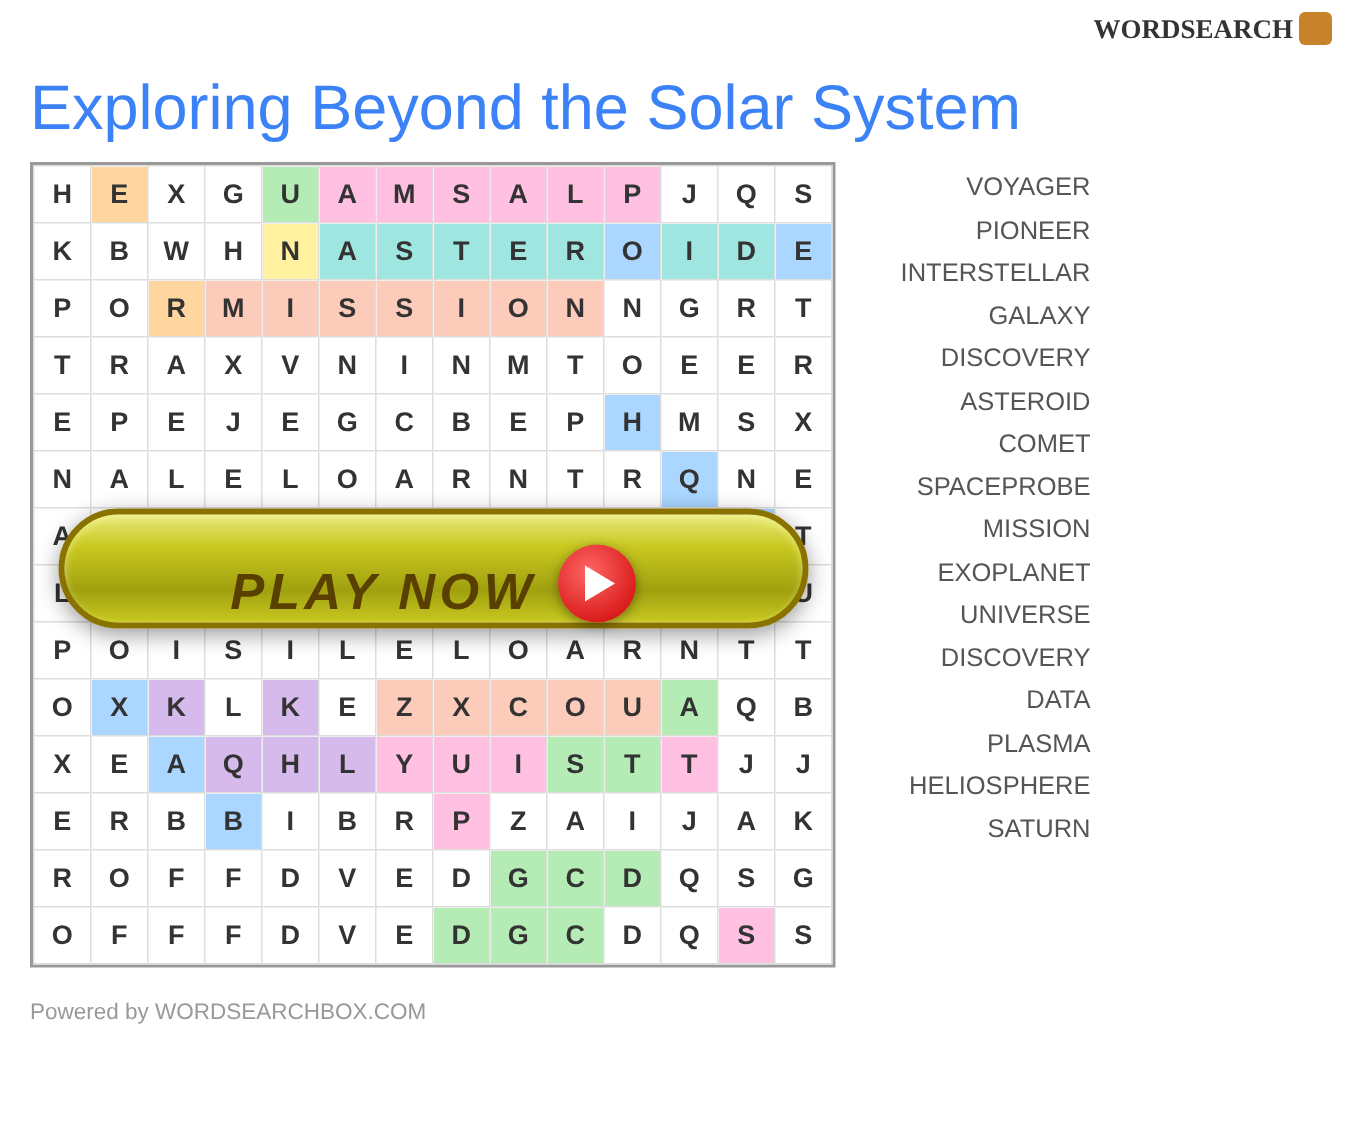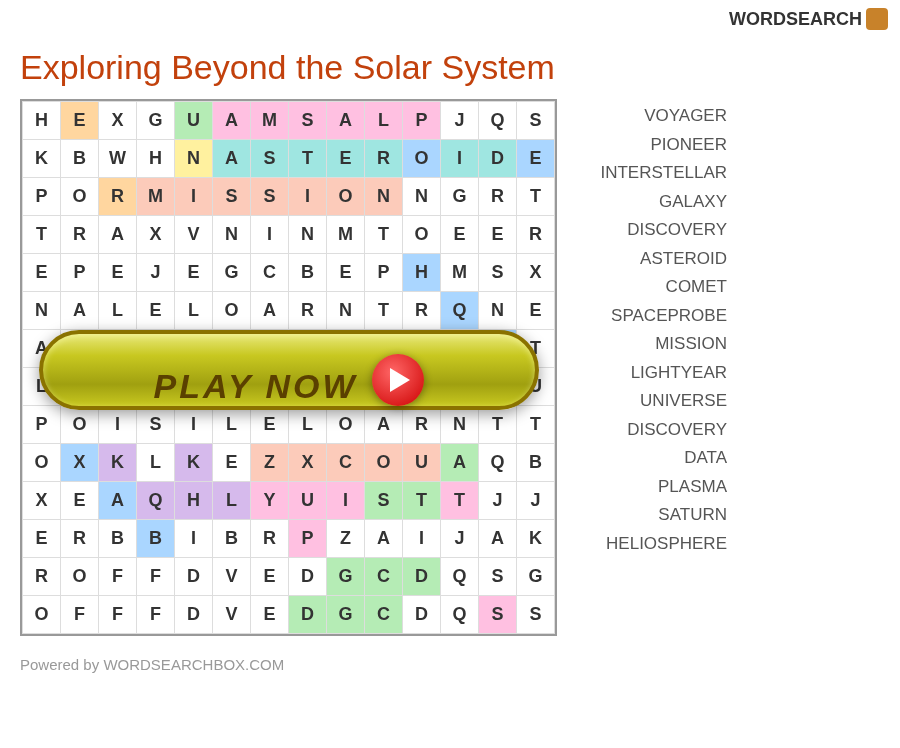--- a/index.html
+++ b/index.html
@@ -19,34 +19,35 @@
       padding: 8px 12px;
       background: #fff;
     }
     .brand {
       font-weight: bold;
       font-size: 18px;
       color: #333;
       display: flex;
       align-items: center;
       gap: 4px;
+      font-family: Liberation Serif, serif;
     }
     .brand-icon {
       width: 22px;
       height: 22px;
       background: #c8822a;
       border-radius: 4px;
       display: inline-block;
     }
 
     
     .page-title {
-      font-size: 34px;
+      font-size: 42px;
       font-weight: 300;
-      color: #c2410c;
+      color: #3b82f6;
       padding: 10px 20px 12px;
     }
 
     
     .main-content {
       display: flex;
       gap: 20px;
       padding: 0 20px 10px;
     }
 
@@ -418,26 +419,26 @@
   <div class="word-list" id="word-list">
       <div class="word-item">VOYAGER</div>
       <div class="word-item">PIONEER</div>
       <div class="word-item">INTERSTELLAR</div>
       <div class="word-item">GALAXY</div>
       <div class="word-item">DISCOVERY</div>
       <div class="word-item">ASTEROID</div>
       <div class="word-item">COMET</div>
       <div class="word-item">SPACEPROBE</div>
       <div class="word-item">MISSION</div>
-      <div class="word-item">LIGHTYEAR</div>
+      <div class="word-item">EXOPLANET</div>
       <div class="word-item">UNIVERSE</div>
       <div class="word-item">DISCOVERY</div>
       <div class="word-item">DATA</div>
       <div class="word-item">PLASMA</div>
+      <div class="word-item">HELIOSPHERE</div>
       <div class="word-item">SATURN</div>
-      <div class="word-item">HELIOSPHERE</div>
     </div>
 
 </div>
 
 <div class="footer">
   <span>Powered by WORDSEARCHBOX.COM</span>
 </div>
 
 </body></html>

